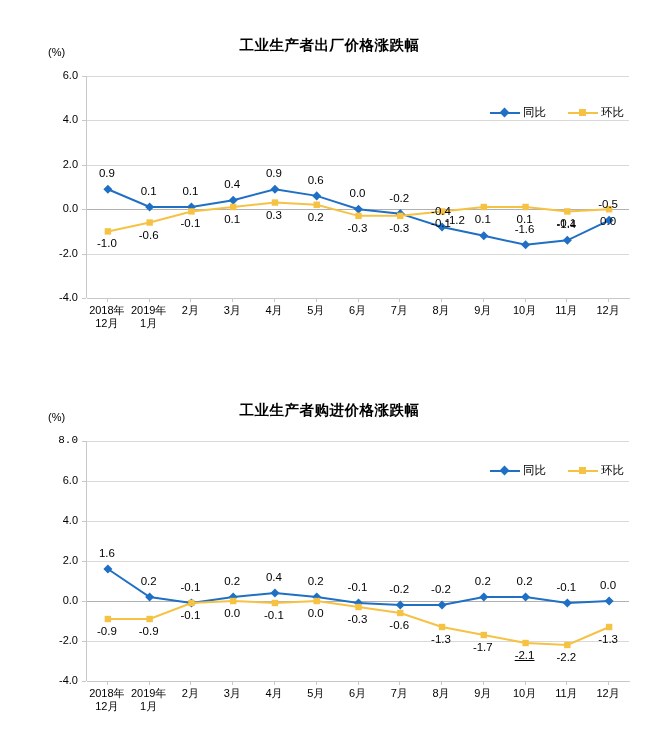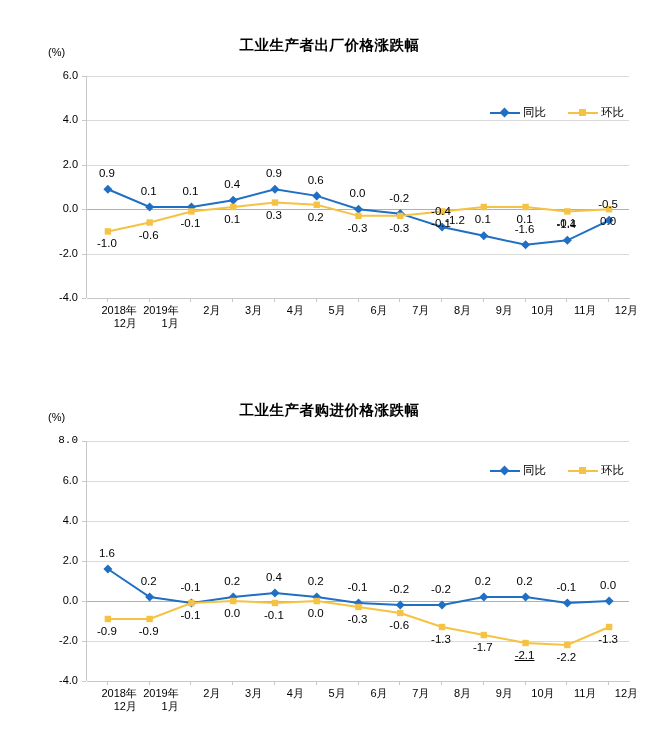--- a/index.html
+++ b/index.html
@@ -60,21 +60,21 @@
     position: absolute;
     font-size: 11px;
     color: #000;
     text-align: right;
     width: 34px;
   }
   .xtick {
     position: absolute;
     font-size: 11px;
     color: #000;
-    text-align: right;
+    text-align: center;
     line-height: 13px;
   }
   .tick-mark {
     position: absolute;
     width: 0;
     border-left: 1px solid #c8c8c8;
     height: 4px;
   }
   svg.series {
     position: absolute;

